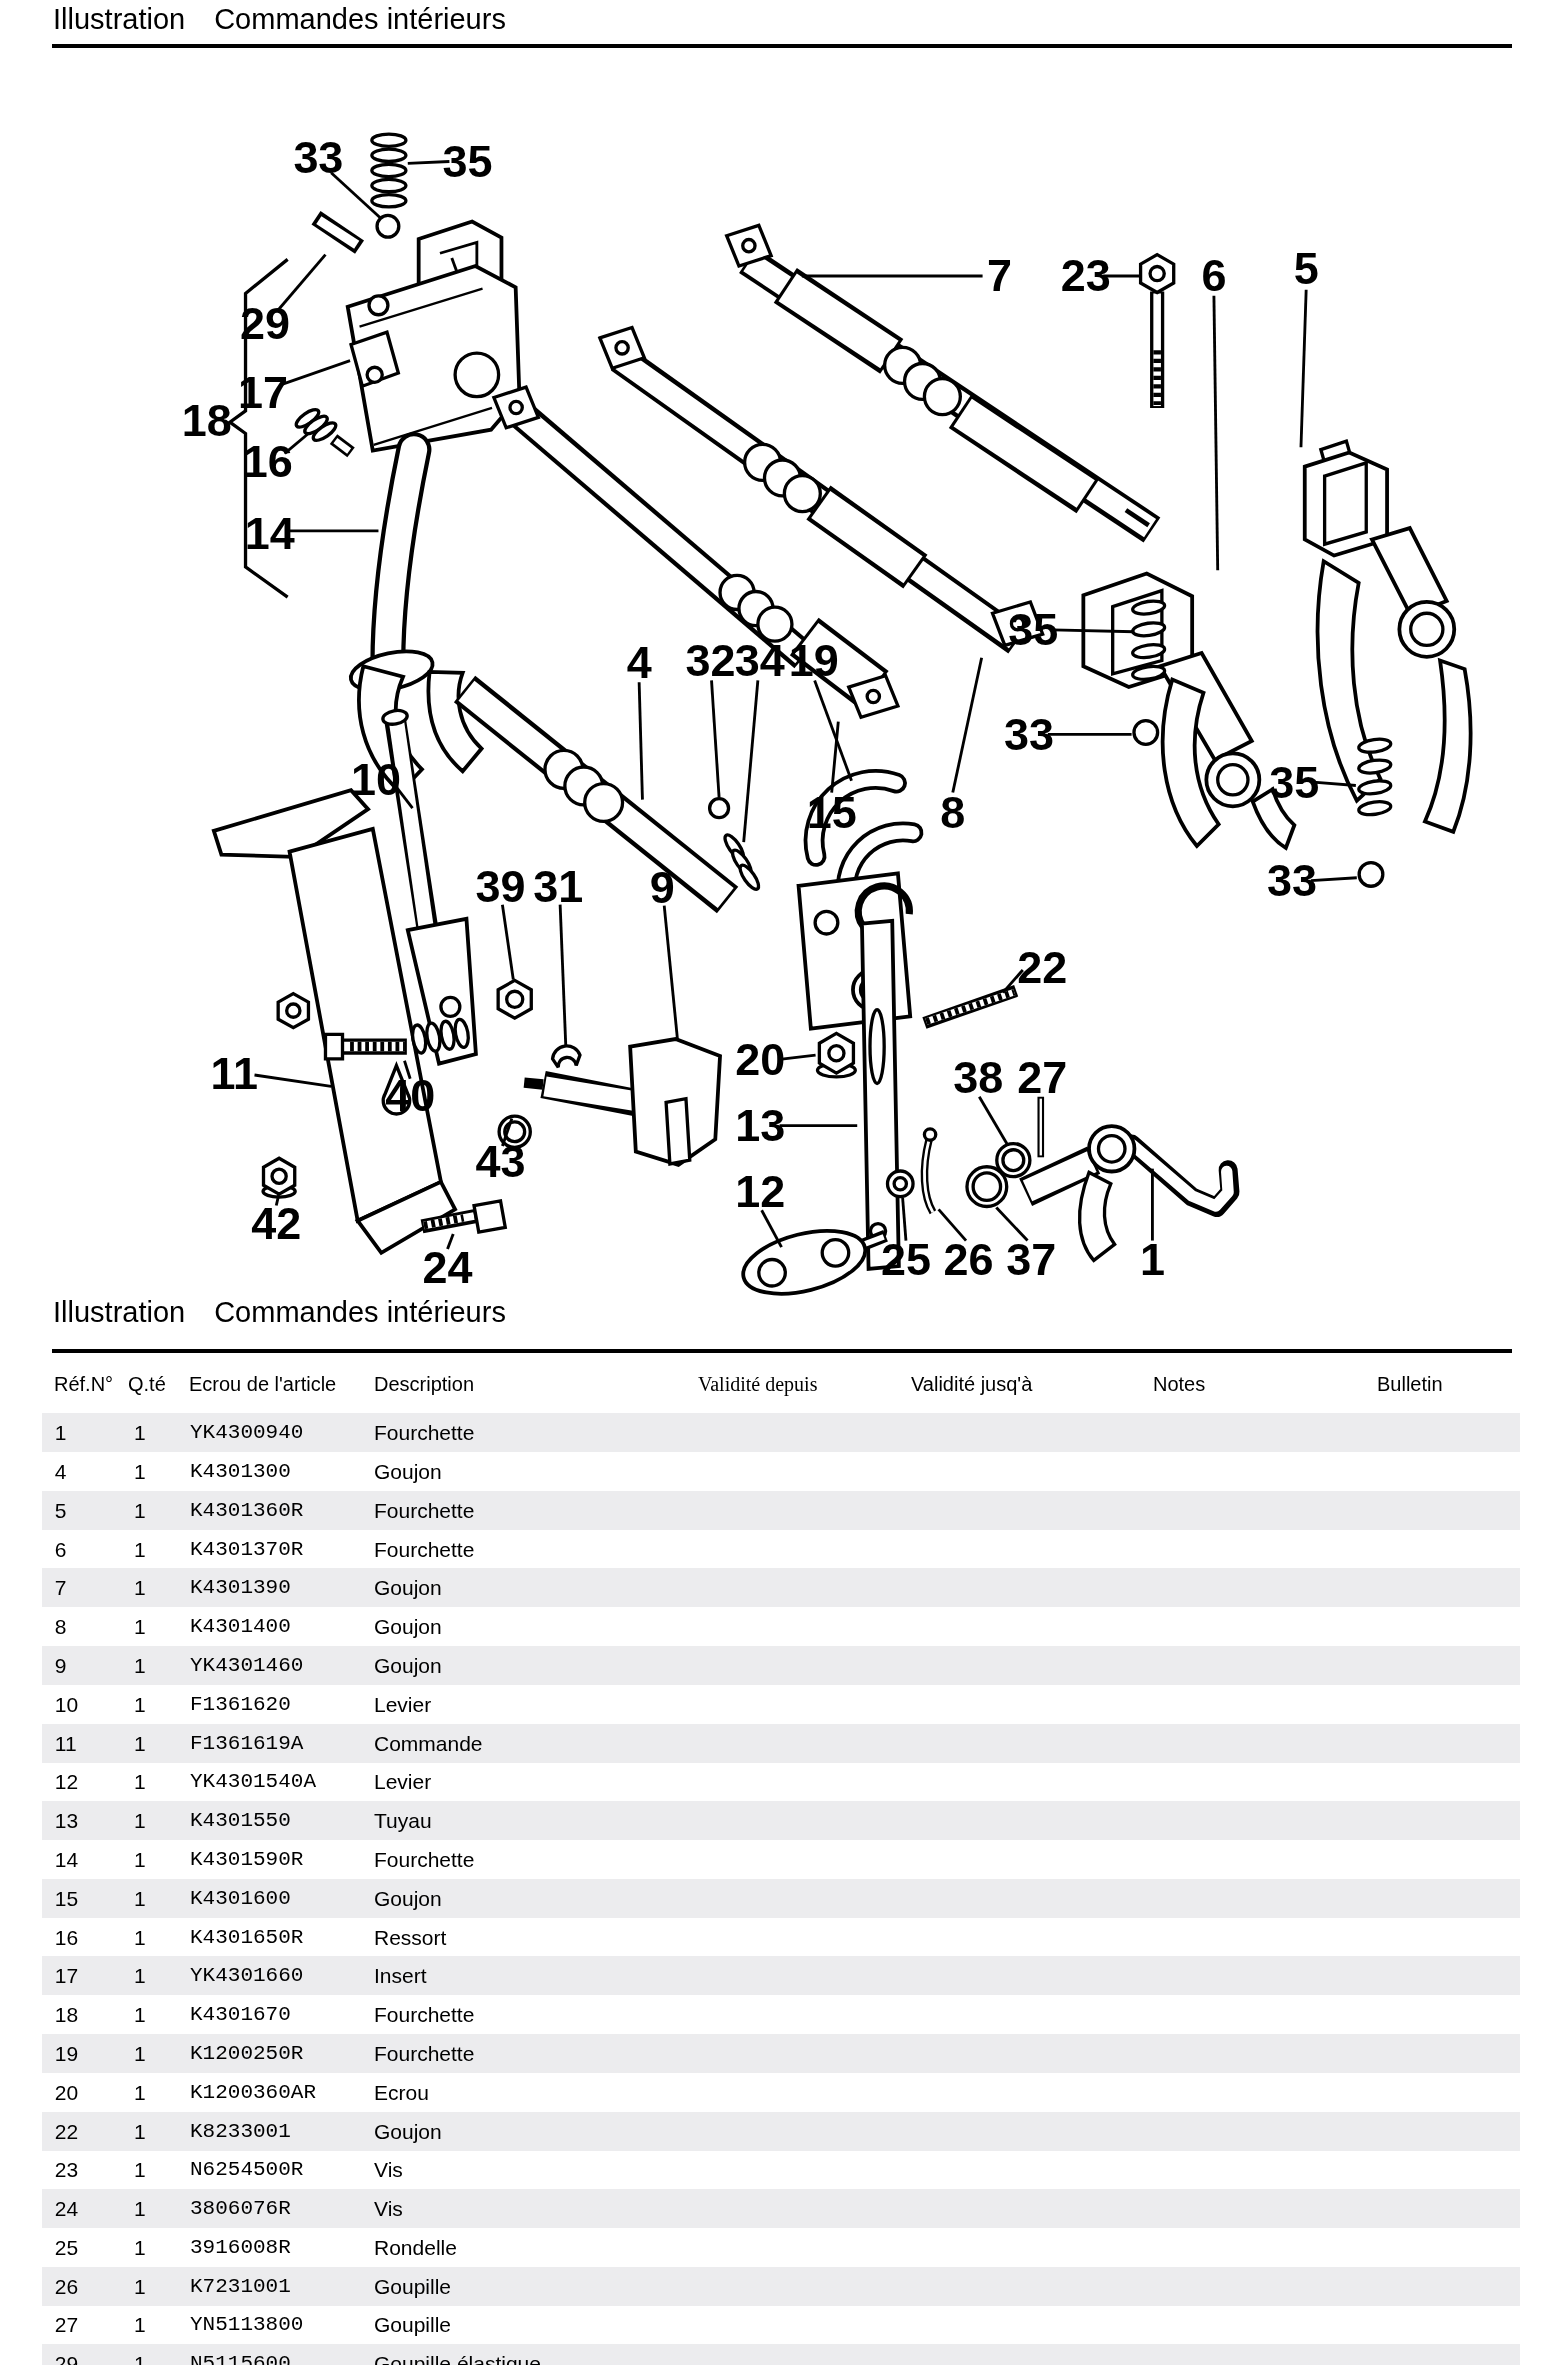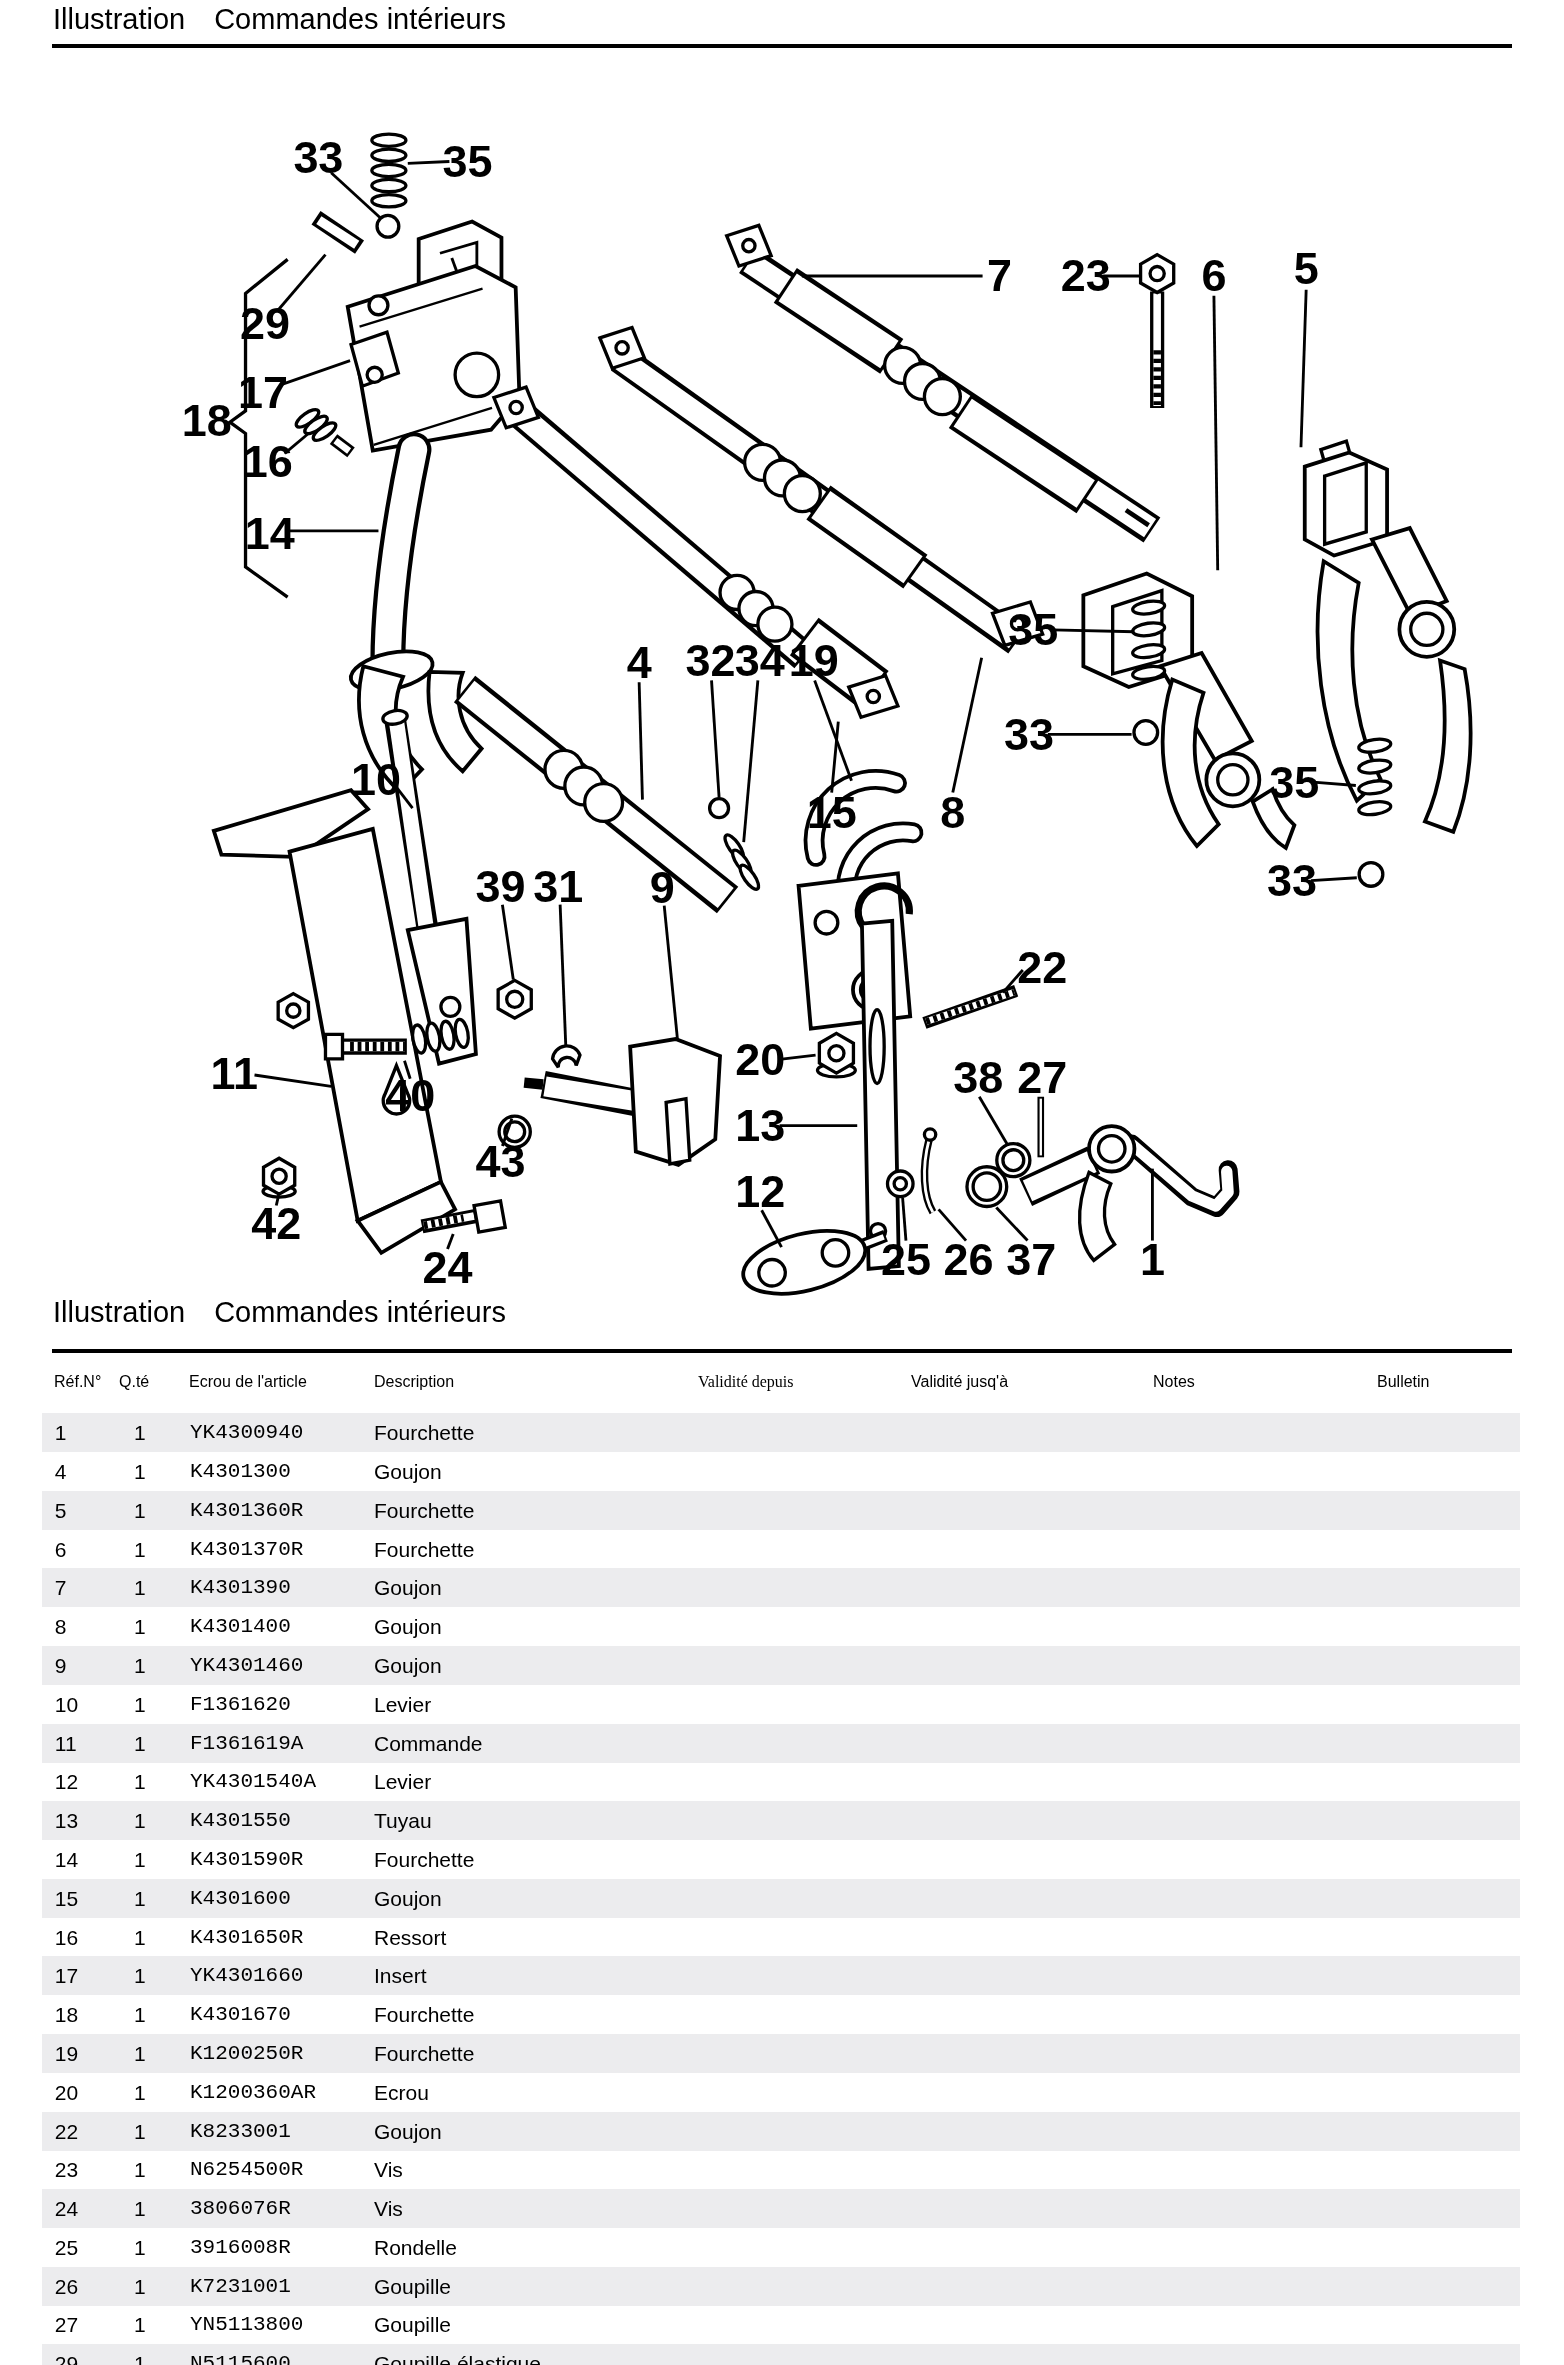--- a/index.html
+++ b/index.html
@@ -6,22 +6,22 @@
   .page{position:relative;width:1564px;height:2824px;background:#fff;
         font-family:"Liberation Sans",sans-serif;color:#000;overflow:hidden;}
   .doc-title{position:absolute;left:53px;font-size:29px;font-weight:400;white-space:nowrap;}
   .doc-title .t-label{margin-right:29px;text-align:center;}
   #top-title{top:2.8px;}
   #section-title{top:1296px;}
   .rule{position:absolute;left:52px;width:1460px;height:4.3px;background:#000;}
   #top-rule{top:44px;}
   #section-rule{top:1349px;}
   #diagram{position:absolute;left:0;top:0;}
-  .thead span{position:absolute;top:1373px;font-size:16px;white-space:nowrap;}
-  .c0{left:54px;} .c1{left:119px;} .c2{left:189px;} .c3{left:374px;}
+  .thead span{position:absolute;top:1373px;font-size:20px;white-space:nowrap;}
+  .c0{left:54px;} .c1{left:128px;} .c2{left:189px;} .c3{left:374px;}
   .c4{left:698px;font-family:Liberation Serif, serif;} .c5{left:894px;margin-left:17px;} .c6{left:1109px;margin-left:44px;} .c7{left:1377px;}
   #table-rows .prow{position:absolute;left:42px;width:1478px;height:39px;line-height:39px;font-size:21px;}
   #table-rows .prow.alt{background:#ececee;}
   #table-rows .cell{position:absolute;top:0;white-space:nowrap;}
   .cell.ref{left:12.8px;} .cell.qty{left:92px;} .cell.code{left:148px;font-family:Liberation Mono, monospace;} .cell.desc{left:332px;}
   
   .ol{fill:#ffffff;stroke:#000;stroke-width:8;}
   .ol7{fill:#ffffff;stroke:#000;stroke-width:7;}
   .k{stroke:#000;fill:none;}
   .w{stroke:#fff;fill:none;}

